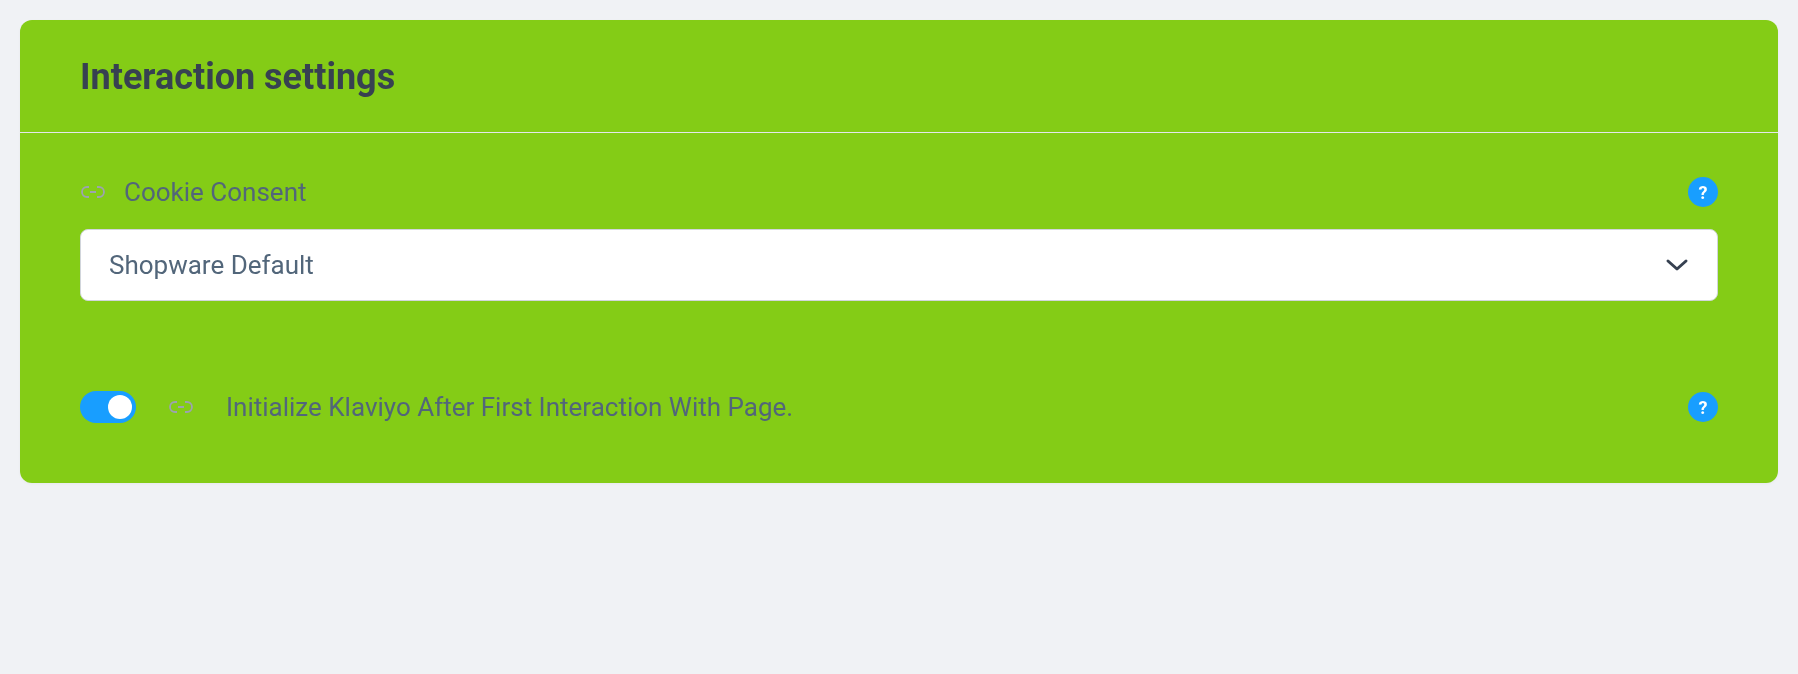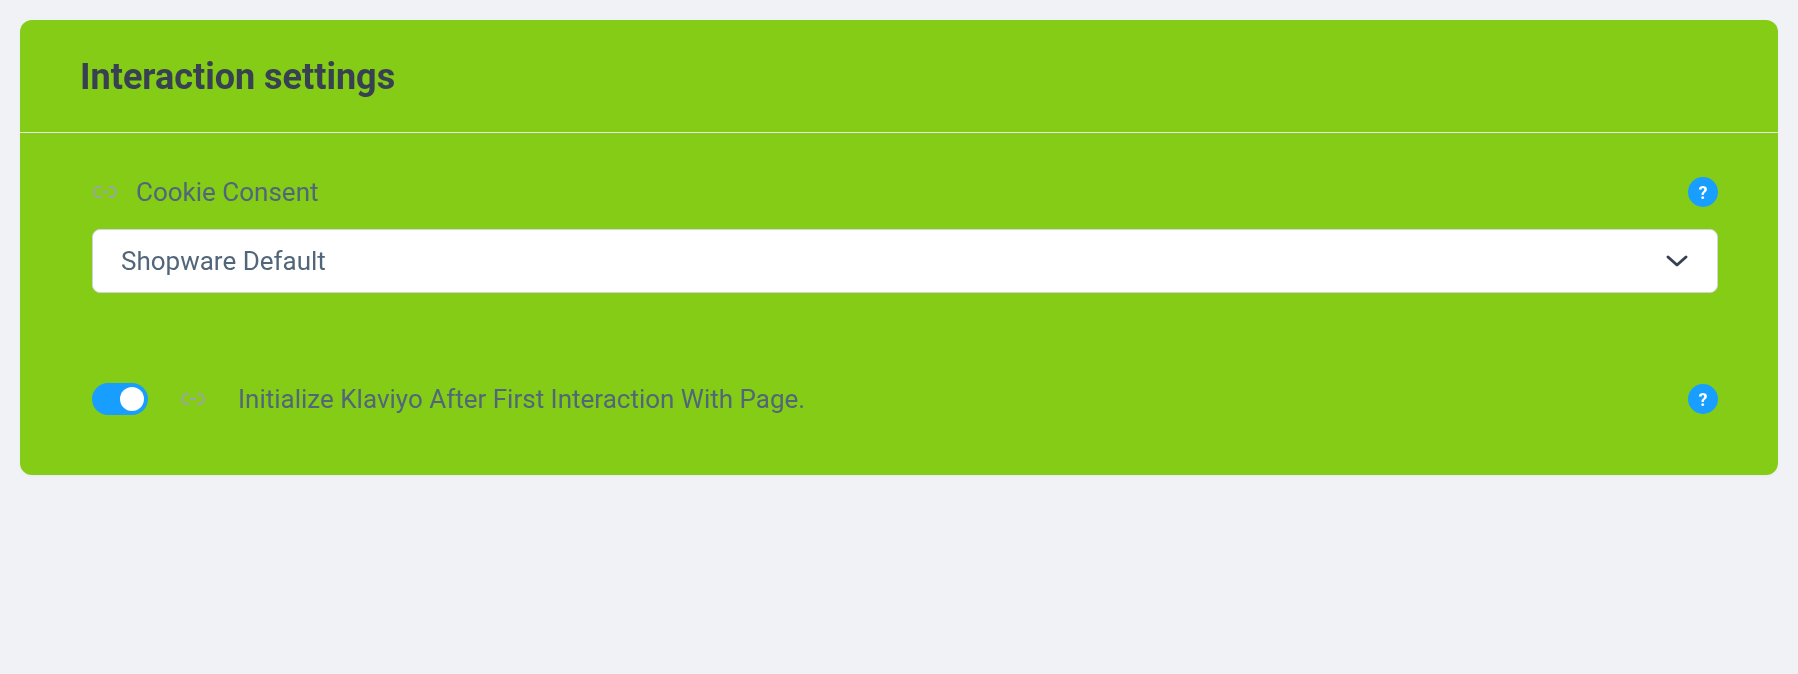--- a/index.html
+++ b/index.html
@@ -29,21 +29,20 @@
     }
     
     .card-title {
       font-size: 36px;
       font-weight: 700;
       color: #374151;
     }
     
     .card-body {
       padding: 44px 60px 60px 60px;
-      margin-left: 12px;
     }
     
     .field-row {
       margin-bottom: 90px;
     }
     
     .field-row:last-child {
       margin-bottom: 0;
     }
     
@@ -90,21 +89,21 @@
       align-items: center;
       justify-content: center;
       font-size: 18px;
       font-weight: 700;
       cursor: pointer;
       flex-shrink: 0;
     }
     
     .select-field {
       width: 100%;
-      height: 64px;
+      height: 72px;
       border: 1px solid #d1d5db;
       border-radius: 8px;
       padding: 0 28px;
       display: flex;
       align-items: center;
       justify-content: space-between;
       cursor: pointer;
       background-color: #ffffff;
       gap: 32px;
     }

